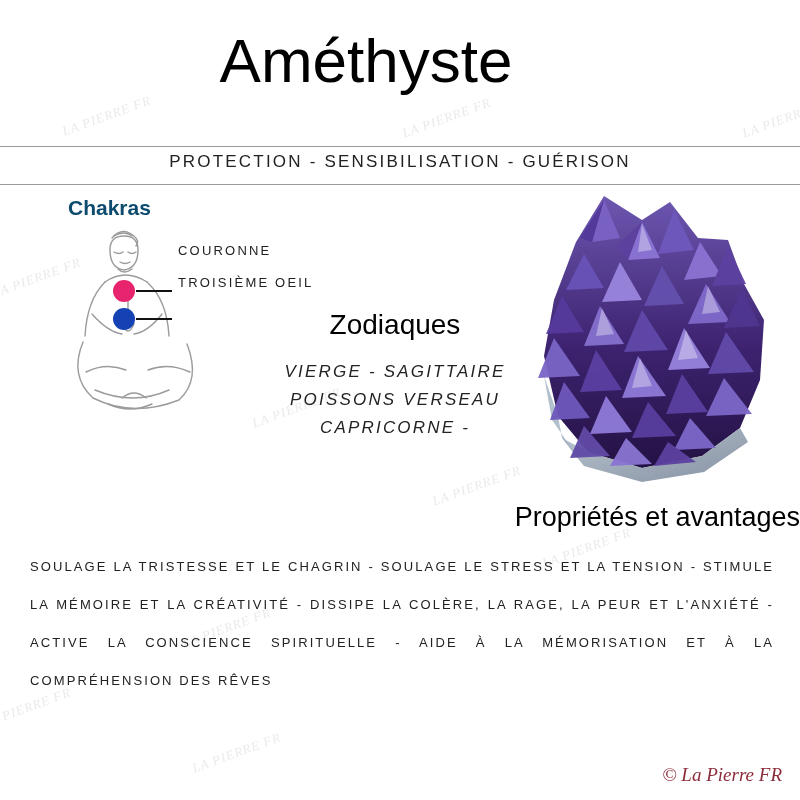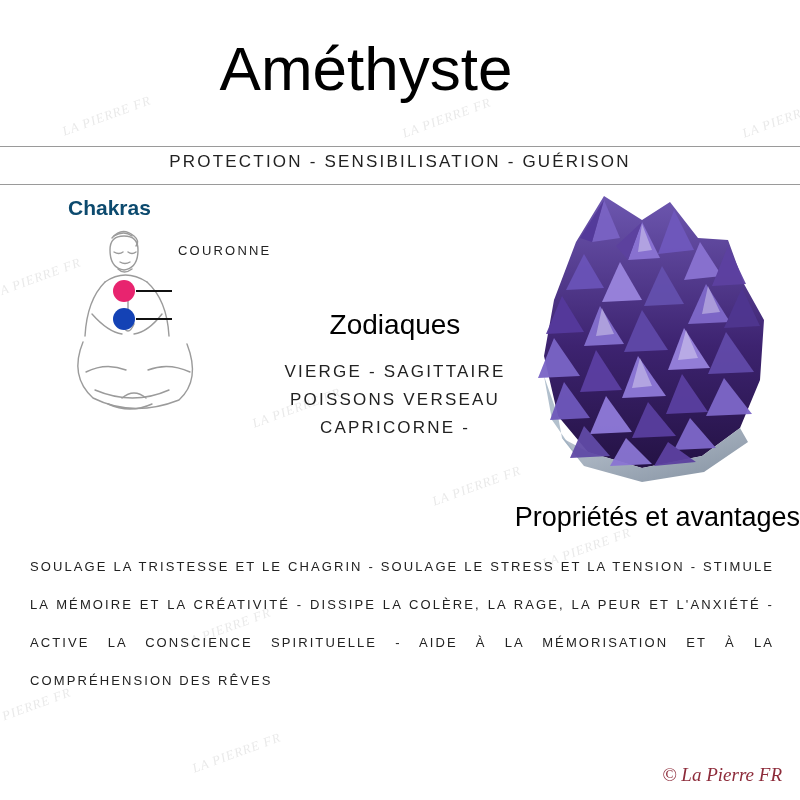--- a/index.html
+++ b/index.html
@@ -47,21 +47,20 @@
     top: 28px;
     left: 0;
     width: 732px;
     text-align: center;
     font-size: 62px;
     line-height: 1.05;
     font-weight: 400;
     letter-spacing: 0px;
     color: #000000;
     z-index: 10;
-    margin-top: 8px;
   }
 
   .rule {
     position: absolute;
     left: 0;
     width: 800px;
     height: 1px;
     background: #9a9a9a;
     z-index: 10;
   }
@@ -140,20 +139,21 @@
     color: #000000;
     z-index: 10;
   }
   .zodiaques-lines {
     position: absolute;
     top: 362px;
     left: 230px;
     width: 330px;
     text-align: center;
     z-index: 10;
+    font-style: italic;
   }
   .zodiaques-lines div {
     font-size: 17px;
     letter-spacing: 2.2px;
     color: #222222;
     margin-bottom: 8px;
   }
 
   
   .stone {
@@ -259,20 +259,21 @@
       <path d="M72 176 q12 -10 24 0"></path>
     </g>
   </svg>
 
   <div class="dot crown"></div>
   <div class="lead crown"></div>
   <div class="chakra-label crown">COURONNE</div>
 
   <div class="dot third"></div>
   <div class="lead third"></div>
+  <div class="chakra-label third">TROISIÈME OEIL</div>
 
   <div class="zodiaques-heading">Zodiaques</div>
   <div class="zodiaques-lines">
     <div>VIERGE - SAGITTAIRE</div>
     <div>POISSONS VERSEAU</div>
     <div>CAPRICORNE -</div>
   </div>
 
   <svg class="stone" viewBox="0 0 290 320">
     <defs>

